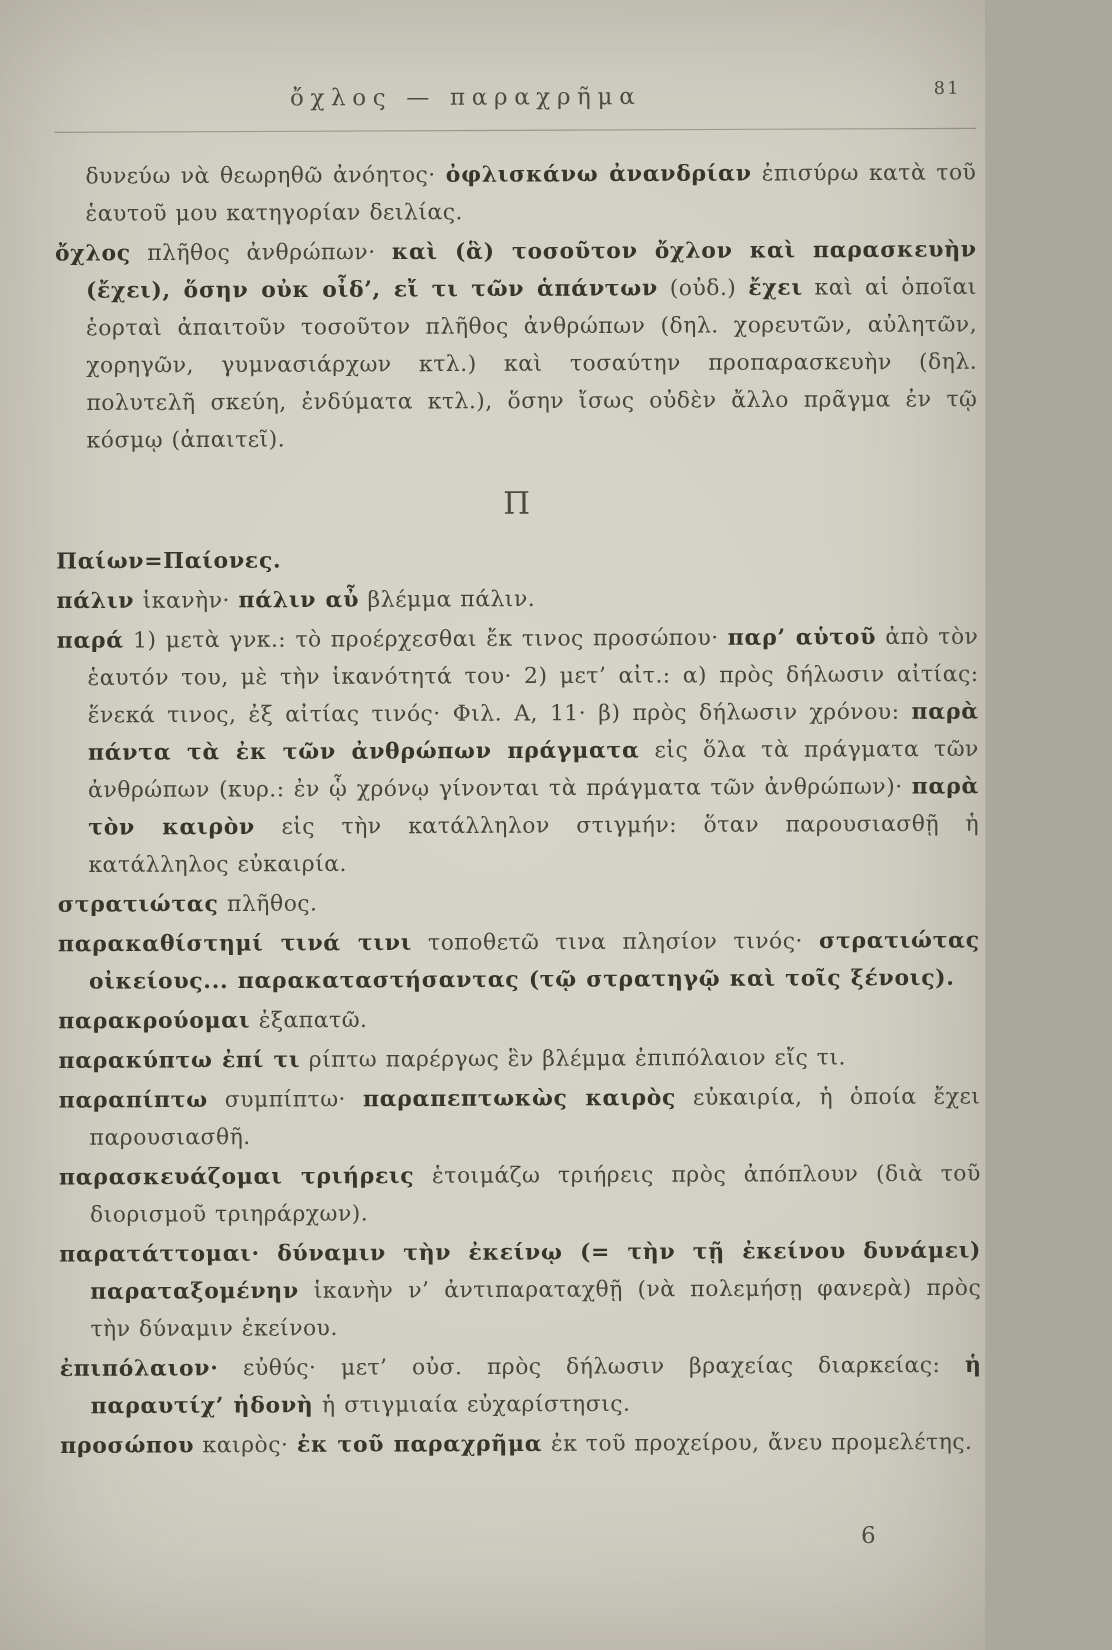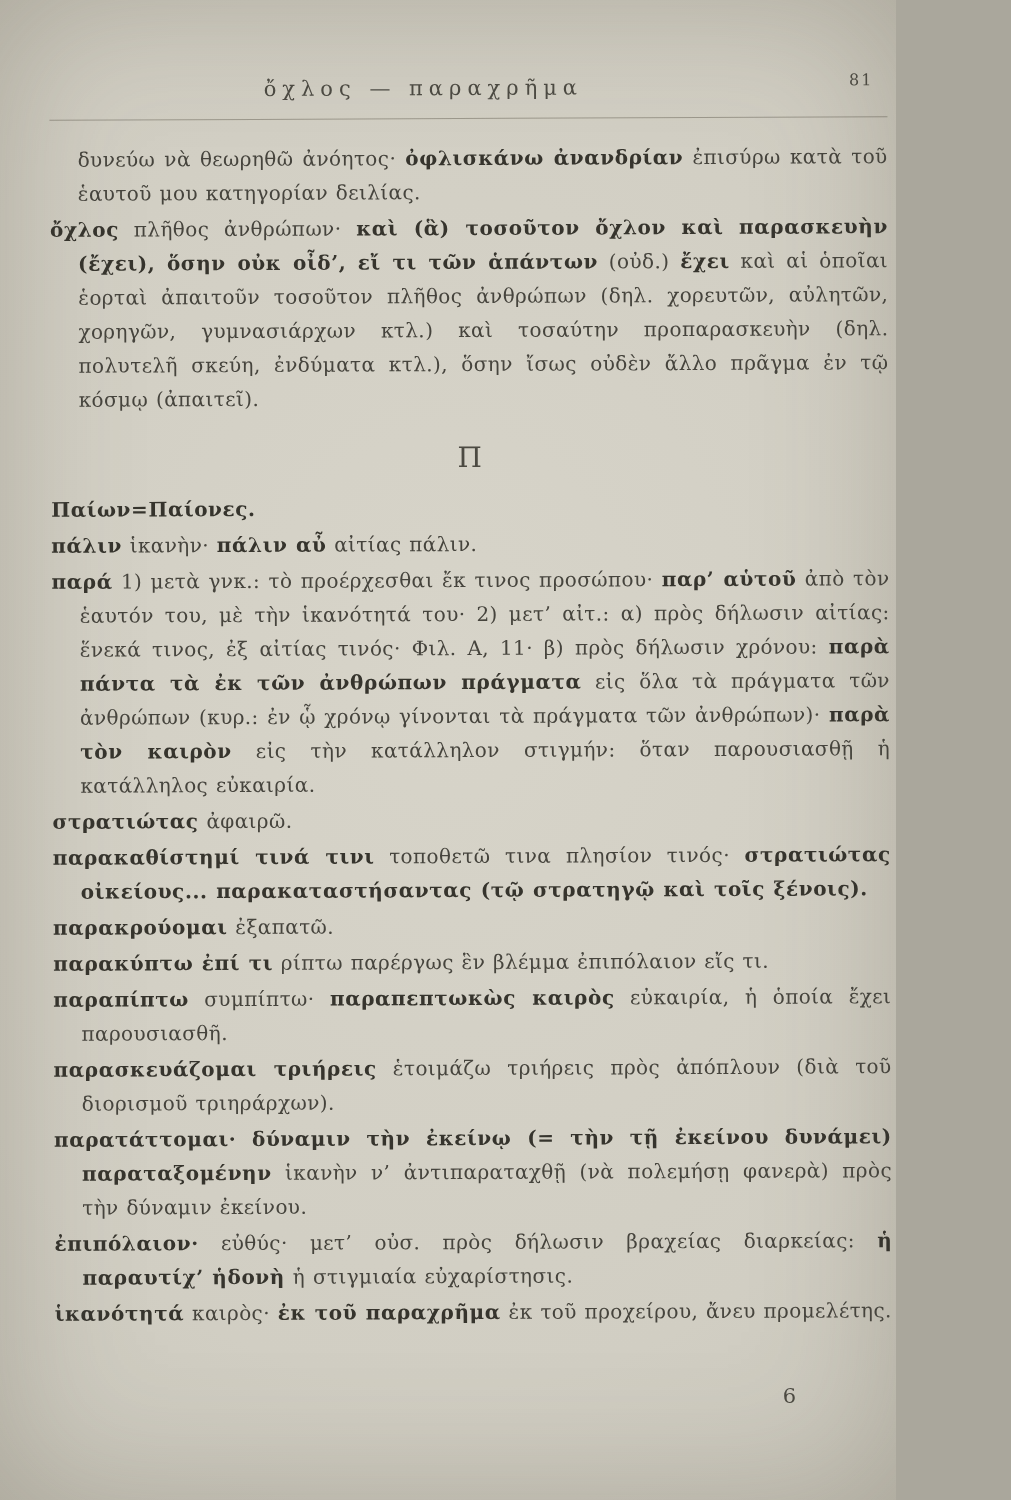--- a/index.html
+++ b/index.html
@@ -100,27 +100,27 @@
     <div class="running-head">
       <span class="running-title">ὄχλος — παραχρῆμα</span>
       <span class="page-number">81</span>
     </div>
     <div class="head-rule"></div>
     <div class="entries">
         <p class="continuation"><span class="plain">δυνεύω νὰ θεωρηθῶ ἀνόητος· </span><span class="bold">ὀφλισκάνω ἀνανδρίαν</span><span class="plain"> ἐπισύρω κατὰ τοῦ ἑαυτοῦ μου κατηγορίαν δειλίας.</span></p>
         <p class="entry"><span class="bold">ὄχλος</span><span class="plain"> πλῆθος ἀνθρώπων· </span><span class="bold">καὶ (ἃ) τοσοῦτον ὄχλον καὶ παρασκευὴν (ἔχει), ὅσην οὐκ οἶδ’, εἴ τι τῶν ἁπάντων</span><span class="plain"> (οὐδ.) </span><span class="bold">ἔχει</span><span class="plain"> καὶ αἱ ὁποῖαι ἑορταὶ ἀπαιτοῦν τοσοῦτον πλῆθος ἀνθρώπων (δηλ. χορευτῶν, αὐλητῶν, χορηγῶν, γυμνασιάρχων κτλ.) καὶ τοσαύτην προπαρασκευὴν (δηλ. πολυτελῆ σκεύη, ἐνδύματα κτλ.), ὅσην ἴσως οὐδὲν ἄλλο πρᾶγμα ἐν τῷ κόσμῳ (ἀπαιτεῖ).</span></p>
         <div class="section-letter">Π</div>
         <p class="entry"><span class="bold">Παίων=Παίονες.</span></p>
-        <p class="entry"><span class="bold">πάλιν</span><span class="plain"> ἱκανὴν· </span><span class="bold">πάλιν αὖ</span><span class="plain"> αἰτίας πάλιν.</span></p>
+        <p class="entry"><span class="bold">πάλιν</span><span class="plain"> ἱκανὴν· </span><span class="bold">πάλιν αὖ</span><span class="plain"> βλέμμα πάλιν.</span></p>
         <p class="entry"><span class="bold">παρά</span><span class="plain"> 1) μετὰ γνκ.: τὸ προέρχεσθαι ἔκ τινος προσώπου· </span><span class="bold">παρ’ αὑτοῦ</span><span class="plain"> ἀπὸ τὸν ἑαυτόν του, μὲ τὴν ἱκανότητά του· 2) μετ’ αἰτ.: α) πρὸς δήλωσιν αἰτίας: ἕνεκά τινος, ἐξ αἰτίας τινός· Φιλ. Α, 11· β) πρὸς δήλωσιν χρόνου: </span><span class="bold">παρὰ πάντα τὰ ἐκ τῶν ἀνθρώπων πράγματα</span><span class="plain"> εἰς ὅλα τὰ πράγματα τῶν ἀνθρώπων (κυρ.: ἐν ᾧ χρόνῳ γίνονται τὰ πράγματα τῶν ἀνθρώπων)· </span><span class="bold">παρὰ τὸν καιρὸν</span><span class="plain"> εἰς τὴν κατάλληλον στιγμήν: ὅταν παρουσιασθῇ ἡ κατάλληλος εὐκαιρία.</span></p>
-        <p class="entry"><span class="bold">στρατιώτας</span><span class="plain"> ἀφαιρῶ.</span></p>
+        <p class="entry"><span class="bold">στρατιώτας</span><span class="plain"> πλῆθος.</span></p>
         <p class="entry"><span class="bold">παρακαθίστημί τινά τινι</span><span class="plain"> τοποθετῶ τινα πλησίον τινός· </span><span class="bold">στρατιώτας οἰκείους... παρακαταστήσαντας (τῷ στρατηγῷ καὶ τοῖς ξένοις).</span></p>
         <p class="entry"><span class="bold">παρακρούομαι</span><span class="plain"> ἐξαπατῶ.</span></p>
         <p class="entry"><span class="bold">παρακύπτω ἐπί τι</span><span class="plain"> ρίπτω παρέργως ἓν βλέμμα ἐπιπόλαιον εἴς τι.</span></p>
         <p class="entry"><span class="bold">παραπίπτω</span><span class="plain"> συμπίπτω· </span><span class="bold">παραπεπτωκὼς καιρὸς</span><span class="plain"> εὐκαιρία, ἡ ὁποία ἔχει παρουσιασθῆ.</span></p>
         <p class="entry"><span class="bold">παρασκευάζομαι τριήρεις</span><span class="plain"> ἑτοιμάζω τριήρεις πρὸς ἀπόπλουν (διὰ τοῦ διορισμοῦ τριηράρχων).</span></p>
         <p class="entry"><span class="bold">παρατάττομαι· δύναμιν τὴν ἐκείνῳ (= τὴν τῇ ἐκείνου δυνάμει) παραταξομένην</span><span class="plain"> ἱκανὴν ν’ ἀντιπαραταχθῇ (νὰ πολεμήσῃ φανερὰ) πρὸς τὴν δύναμιν ἐκείνου.</span></p>
         <p class="entry"><span class="bold">ἐπιπόλαιον·</span><span class="plain"> εὐθύς· μετ’ οὐσ. πρὸς δήλωσιν βραχείας διαρκείας: </span><span class="bold">ἡ παραυτίχ’ ἡδονὴ</span><span class="plain"> ἡ στιγμιαία εὐχαρίστησις.</span></p>
-        <p class="entry"><span class="bold">ἱκανότητά</span><span class="plain"> καιρὸς· </span><span class="bold">ἐκ τοῦ παραχρῆμα</span><span class="plain"> ἐκ τοῦ προχείρου, ἄνευ προμελέτης.</span></p>
+        <p class="entry"><span class="bold">προσώπου</span><span class="plain"> καιρὸς· </span><span class="bold">ἐκ τοῦ παραχρῆμα</span><span class="plain"> ἐκ τοῦ προχείρου, ἄνευ προμελέτης.</span></p>
       </div>
   </div>
   <div class="signature">6</div>
 </div>
 
 </body></html>

